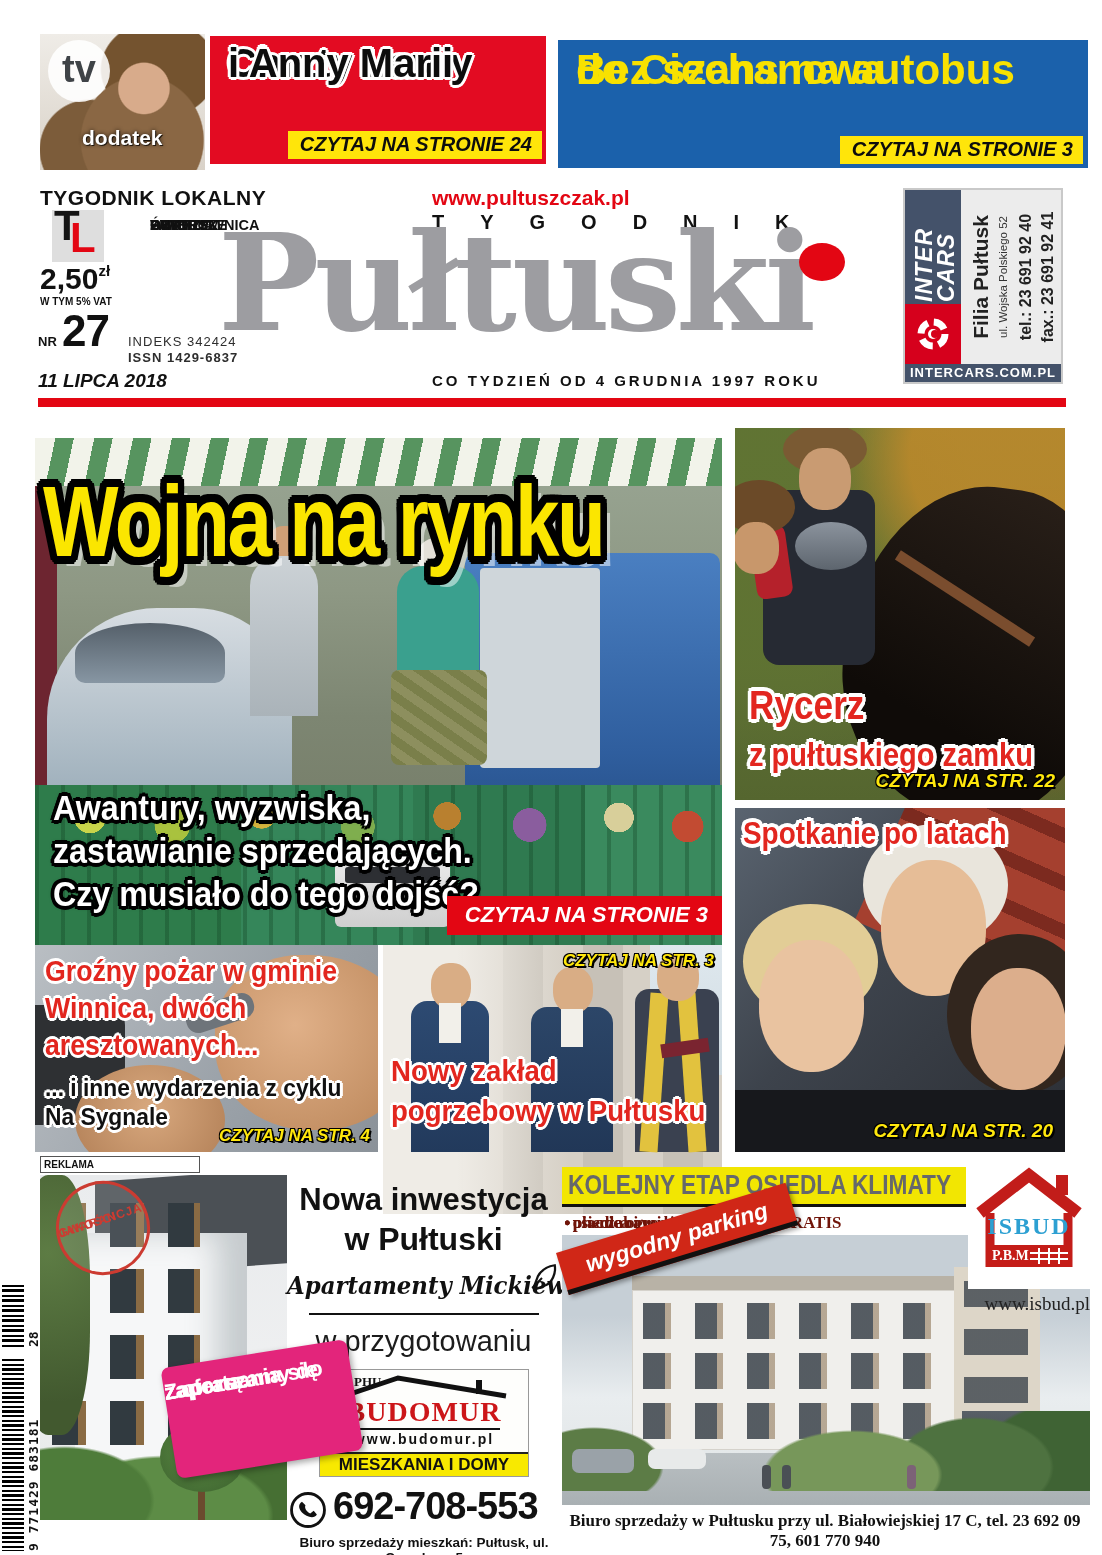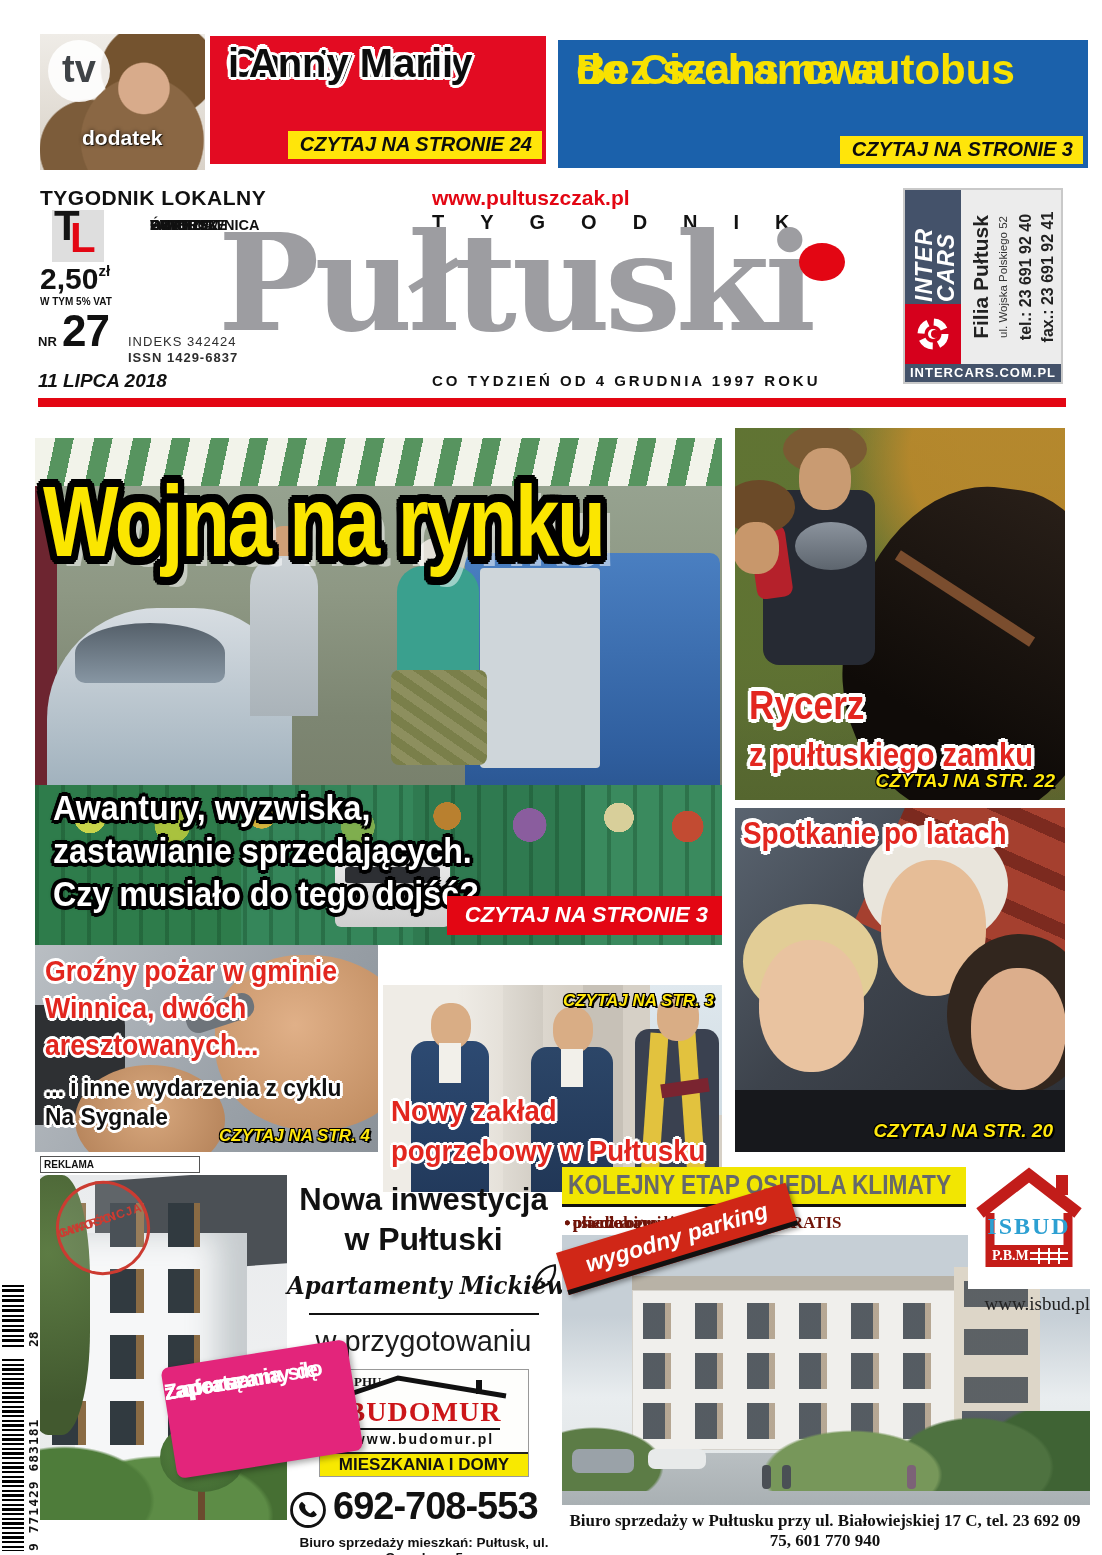--- a/index.html
+++ b/index.html
@@ -181,23 +181,23 @@
   .fi-sleeve{left:-20px;top:60px;width:110px;height:120px;border-radius:20px;background:#2e3033;}
   .fi-cuff{left:150px;top:55px;width:70px;height:26px;border-radius:12px;background:#6e747a;
     transform:rotate(-18deg);}
   .fi-title{left:10px;top:8px;font-size:29px;line-height:37px;font-weight:bold;color:#e2261f;
     transform:scaleX(.92);transform-origin:left top;white-space:nowrap;}
   .fi-sub{left:10px;top:128px;font-size:24px;line-height:29px;font-weight:bold;color:#111;
     transform:scaleX(.95);transform-origin:left top;white-space:nowrap;}
   .fi-cta{right:8px;bottom:6px;font-size:17px;}
 
   
-  .funeral{left:383px;top:945px;width:339px;height:207px;background:
+  .funeral{left:383px;top:945px;width:339px;height:269px;background:
     linear-gradient(90deg,#efece6 0 22%,rgba(239,236,230,0) 55%),
-    repeating-linear-gradient(90deg,#d6d0c6 0 40px,#c7c1b7 40px 80px); margin-top: 40px;}
+    repeating-linear-gradient(90deg,#d6d0c6 0 40px,#c7c1b7 40px 80px);}
   .f-window{right:0;top:0;width:72px;height:130px;background:
     radial-gradient(circle at 50% 55%,#6f8c4e 0 30%,rgba(0,0,0,0) 32%),
     linear-gradient(#dfe8ee,#cfdbe2);}
   .f-m1{left:28px;top:56px;width:78px;height:151px;border-radius:16px 16px 0 0;
     background:linear-gradient(#2d4a72,#223a5c);}
   .f-h1{left:48px;top:18px;width:40px;height:46px;border-radius:45%;background:#d9ad85;}
   .f-s1{left:56px;top:58px;width:22px;height:40px;background:#f2f0ea;}
   .f-m2{left:148px;top:62px;width:82px;height:145px;border-radius:16px 16px 0 0;
     background:linear-gradient(#2c4668,#213757);}
   .f-h2{left:170px;top:22px;width:40px;height:46px;border-radius:45%;background:#d9ad85;}

